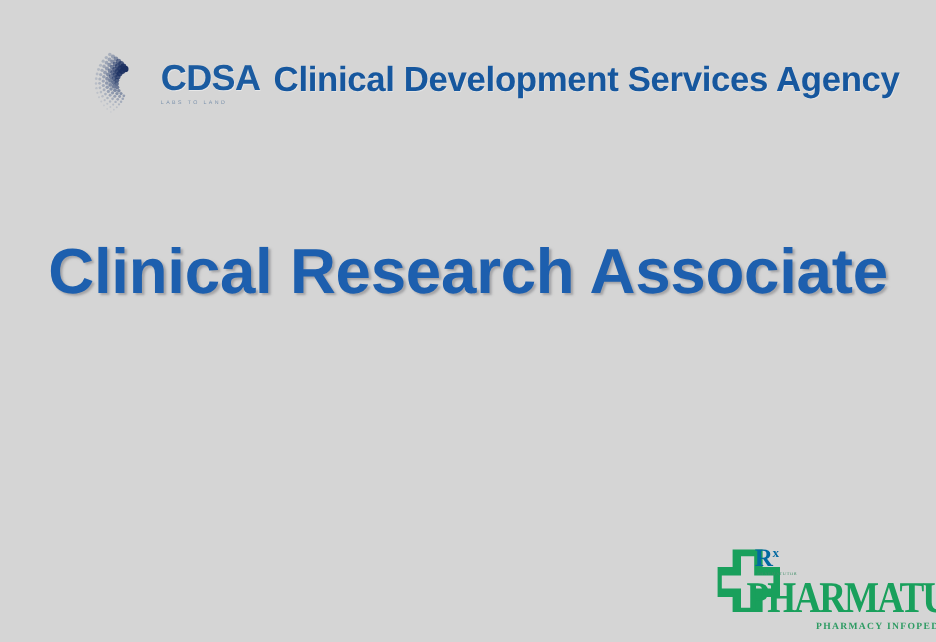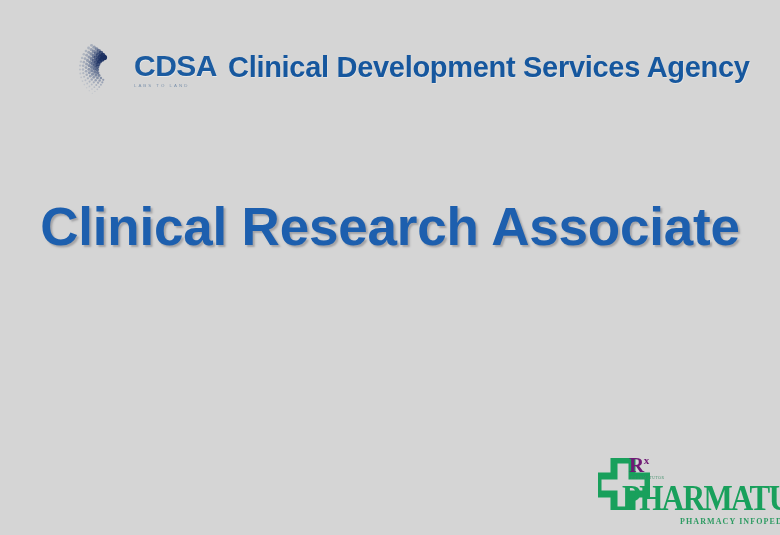--- a/index.html
+++ b/index.html
@@ -113,21 +113,21 @@
   }
   .pt-cross-wrap svg { display:block; }
 
   .pt-rx {
     position:absolute;
     left:31px;
     top:0px;
     font-family:"Liberation Serif", serif;
     font-weight:bold;
     font-size:21px;
-    color:#701a75;
+    color:#0369a1;
     line-height:1;
     letter-spacing:-0.5px;
   }
   .pt-rx sup {
     font-size:11px;
     vertical-align:super;
   }
   .pt-rx-sub {
     position:absolute;
     left:33px;

